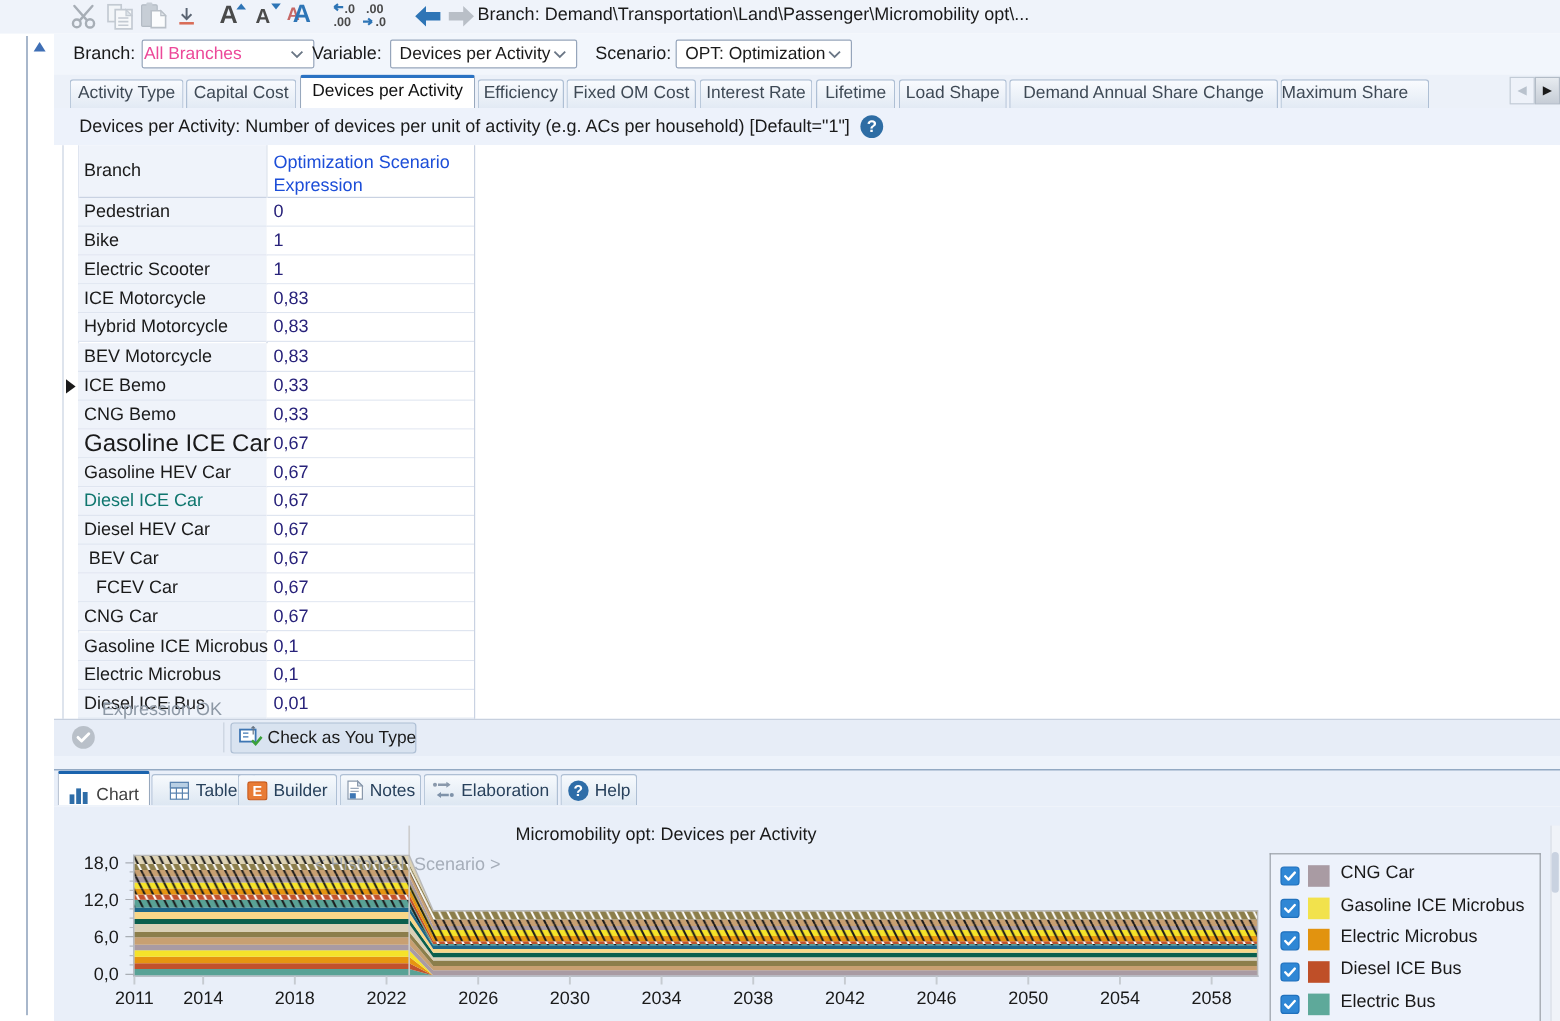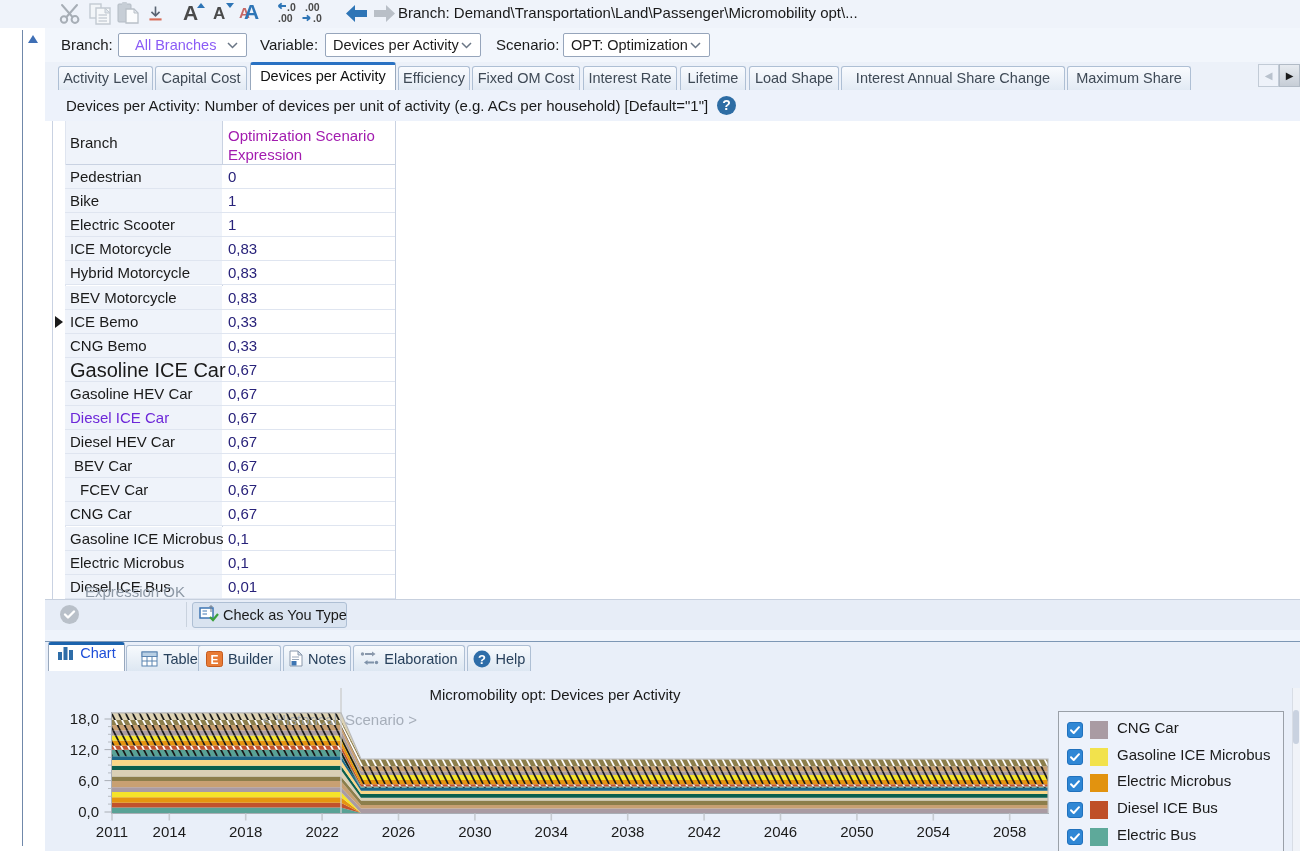--- a/index.html
+++ b/index.html
@@ -59,54 +59,54 @@
 </svg>
 <svg style="position:absolute;left:344px;top:4px" width="25" height="19" viewBox="0 0 25 19">
  <path d="M11 1L2 9.5 11 18v-5h12V6H11z" fill="#2e75b6"></path>
 </svg>
 <svg style="position:absolute;left:372px;top:4px" width="25" height="19" viewBox="0 0 25 19">
  <path d="M14 1l9 8.5L14 18v-5H2V6h12z" fill="#b9bfc7"></path>
 </svg>
 <div style="position:absolute;left:398px;top:4px;font-size:15px;color:#1a1a1a;white-space:nowrap">Branch: Demand\Transportation\Land\Passenger\Micromobility opt\...</div>
 
 <div style="position:absolute;left:61px;top:36px;font-size:15px;color:#1a1a1a">Branch:</div>
-<div style="position:absolute;left:118px;top:33px;width:129px;height:24px;background:#fff;border:1px solid #96a5bb;border-radius:2px;box-sizing:border-box;font-size:14.5px;color:#8b5cf6;line-height:22px;padding-left:16px">All Branches<svg style="position:absolute;right:8px;top:8px" width="11" height="7" viewBox="0 0 11 7">
+<div style="position:absolute;left:118px;top:33px;width:144px;height:24px;background:#fff;border:1px solid #96a5bb;border-radius:2px;box-sizing:border-box;font-size:14.5px;color:#ec4899;line-height:22px;padding-left:1px">All Branches<svg style="position:absolute;right:8px;top:8px" width="11" height="7" viewBox="0 0 11 7">
       <path d="M1 1l4.5 4.5L10 1" stroke="#6a7685" stroke-width="1.5" fill="none"></path>
     </svg></div>
 <div style="position:absolute;left:260px;top:36px;font-size:15px;color:#1a1a1a">Variable:</div>
 <div style="position:absolute;left:325px;top:33px;width:156px;height:24px;background:#fff;border:1px solid #96a5bb;border-radius:2px;box-sizing:border-box;font-size:14.5px;color:#1a1a1a;line-height:22px;padding-left:7px">Devices per Activity<svg style="position:absolute;right:8px;top:8px" width="11" height="7" viewBox="0 0 11 7">
       <path d="M1 1l4.5 4.5L10 1" stroke="#6a7685" stroke-width="1.5" fill="none"></path>
     </svg></div>
 <div style="position:absolute;left:496px;top:36px;font-size:15px;color:#1a1a1a">Scenario:</div>
 <div style="position:absolute;left:563px;top:33px;width:147px;height:24px;background:#fff;border:1px solid #96a5bb;border-radius:2px;box-sizing:border-box;font-size:14.5px;color:#1a1a1a;line-height:22px;padding-left:7px">OPT: Optimization<svg style="position:absolute;right:8px;top:8px" width="11" height="7" viewBox="0 0 11 7">
       <path d="M1 1l4.5 4.5L10 1" stroke="#6a7685" stroke-width="1.5" fill="none"></path>
     </svg></div>
-<div style="position:absolute;left:58px;top:66px;width:95px;height:24px;background:linear-gradient(#f9fbfe,#e2eaf4);border:1px solid #aebfd4;border-bottom:none;border-radius:3px 3px 0 0;box-sizing:border-box;text-align:center;line-height:22px;font-size:14.5px;color:#3f4a56;z-index:2">Activity Level</div>
+<div style="position:absolute;left:58px;top:66px;width:95px;height:24px;background:linear-gradient(#f9fbfe,#e2eaf4);border:1px solid #aebfd4;border-bottom:none;border-radius:3px 3px 0 0;box-sizing:border-box;text-align:center;line-height:22px;font-size:14.5px;color:#3f4a56;z-index:2">Activity Type</div>
 <div style="position:absolute;left:155px;top:66px;width:92px;height:24px;background:linear-gradient(#f9fbfe,#e2eaf4);border:1px solid #aebfd4;border-bottom:none;border-radius:3px 3px 0 0;box-sizing:border-box;text-align:center;line-height:22px;font-size:14.5px;color:#3f4a56;z-index:2">Capital Cost</div>
 <div style="position:absolute;left:250px;top:62px;width:146px;height:28px;background:#fff;border:1px solid #98a8bd;border-bottom:none;border-top:3px solid #2a72c3;border-radius:3px 3px 0 0;box-sizing:border-box;z-index:3;text-align:center;line-height:23px;font-size:14.5px;color:#111">Devices per Activity</div>
 <div style="position:absolute;left:398px;top:66px;width:72px;height:24px;background:linear-gradient(#f9fbfe,#e2eaf4);border:1px solid #aebfd4;border-bottom:none;border-radius:3px 3px 0 0;box-sizing:border-box;text-align:center;line-height:22px;font-size:14.5px;color:#3f4a56;z-index:2">Efficiency</div>
 <div style="position:absolute;left:472px;top:66px;width:108px;height:24px;background:linear-gradient(#f9fbfe,#e2eaf4);border:1px solid #aebfd4;border-bottom:none;border-radius:3px 3px 0 0;box-sizing:border-box;text-align:center;line-height:22px;font-size:14.5px;color:#3f4a56;z-index:2">Fixed OM Cost</div>
 <div style="position:absolute;left:583px;top:66px;width:94px;height:24px;background:linear-gradient(#f9fbfe,#e2eaf4);border:1px solid #aebfd4;border-bottom:none;border-radius:3px 3px 0 0;box-sizing:border-box;text-align:center;line-height:22px;font-size:14.5px;color:#3f4a56;z-index:2">Interest Rate</div>
 <div style="position:absolute;left:680px;top:66px;width:66px;height:24px;background:linear-gradient(#f9fbfe,#e2eaf4);border:1px solid #aebfd4;border-bottom:none;border-radius:3px 3px 0 0;box-sizing:border-box;text-align:center;line-height:22px;font-size:14.5px;color:#3f4a56;z-index:2">Lifetime</div>
 <div style="position:absolute;left:749px;top:66px;width:90px;height:24px;background:linear-gradient(#f9fbfe,#e2eaf4);border:1px solid #aebfd4;border-bottom:none;border-radius:3px 3px 0 0;box-sizing:border-box;text-align:center;line-height:22px;font-size:14.5px;color:#3f4a56;z-index:2">Load Shape</div>
-<div style="position:absolute;left:841px;top:66px;width:224px;height:24px;background:linear-gradient(#f9fbfe,#e2eaf4);border:1px solid #aebfd4;border-bottom:none;border-radius:3px 3px 0 0;box-sizing:border-box;text-align:center;line-height:22px;font-size:14.5px;color:#3f4a56;z-index:2">Interest Annual Share Change</div>
-<div style="position:absolute;left:1067px;top:66px;width:124px;height:24px;background:linear-gradient(#f9fbfe,#e2eaf4);border:1px solid #aebfd4;border-bottom:none;border-radius:3px 3px 0 0;box-sizing:border-box;text-align:center;line-height:22px;font-size:14.5px;color:#3f4a56;z-index:2">Maximum Share</div>
+<div style="position:absolute;left:841px;top:66px;width:224px;height:24px;background:linear-gradient(#f9fbfe,#e2eaf4);border:1px solid #aebfd4;border-bottom:none;border-radius:3px 3px 0 0;box-sizing:border-box;text-align:center;line-height:22px;font-size:14.5px;color:#3f4a56;z-index:2">Demand Annual Share Change</div>
+<div style="position:absolute;left:1067px;top:66px;width:124px;height:24px;background:linear-gradient(#f9fbfe,#e2eaf4);border:1px solid #aebfd4;border-bottom:none;border-radius:3px 3px 0 0;box-sizing:border-box;line-height:22px;font-size:14.5px;color:#3f4a56;z-index:2">Maximum Share</div>
 <div style="position:absolute;left:1258px;top:64px;width:21px;height:23px;background:#eef2f9;border:1px solid #c2cbd6;box-sizing:border-box;text-align:center;line-height:21px;color:#b9c2cd;font-size:10px">◀</div>
 <div style="position:absolute;left:1279px;top:64px;width:21px;height:23px;background:linear-gradient(#e7ebf0,#c6cdd6);border:1px solid #b2bbc6;box-sizing:border-box;text-align:center;line-height:21px;color:#1a1a1a;font-size:10px">▶</div>
 <div style="position:absolute;left:66px;top:97px;font-size:15px;color:#1a1a1a;white-space:nowrap">Devices per Activity: Number of devices per unit of activity (e.g. ACs per household) [Default="1"]</div>
 <div style="position:absolute;left:717px;top:96px;width:19px;height:19px;border-radius:50%;background:#2e6da4;color:#fff;font-size:14px;font-weight:bold;text-align:center;line-height:19px">?</div>
 
 <div style="position:absolute;left:52px;top:121px;width:1px;height:478px;background:#c9d2e2"></div>
 <div style="position:absolute;left:65px;top:121px;width:1px;height:478px;background:#dfe5f0"></div>
 <div style="position:absolute;left:222px;top:121px;width:1px;height:478px;background:#c9d2e2"></div>
 <div style="position:absolute;left:395px;top:121px;width:1px;height:478px;background:#c9d2e2"></div>
 <div style="position:absolute;left:66px;top:121px;width:156px;height:44px;background:#eff3fa;border-bottom:1px solid #c9d2e2;box-sizing:border-box"></div>
 <div style="position:absolute;left:223px;top:121px;width:172px;height:44px;background:#fff;border-bottom:1px solid #c9d2e2;box-sizing:border-box"></div>
 <div style="position:absolute;left:70px;top:134px;font-size:15px;color:#1a1a1a">Branch</div>
-<div style="position:absolute;left:228px;top:126px;font-size:15px;color:#a21caf;line-height:19px">Optimization Scenario<br>Expression</div>
+<div style="position:absolute;left:228px;top:126px;font-size:15px;color:#1d4ed8;line-height:19px">Optimization Scenario<br>Expression</div>
 <div style="position:absolute;left:65px;top:165.0px;width:157px;height:24.1px;background:#eff3fa;border-bottom:1px solid #dfe5f0;box-sizing:border-box"></div>
 <div style="position:absolute;left:222px;top:165.0px;width:173px;height:24.1px;background:#fff;border-bottom:1px solid #dfe5f0;box-sizing:border-box"></div>
 <div style="position:absolute;left:70px;top:165.0px;height:24.1px;line-height:24.1px;font-size:15px;color:#1a1a1a;white-space:nowrap">Pedestrian</div>
 <div style="position:absolute;left:228px;top:165.0px;height:24.1px;line-height:24.1px;font-size:15px;color:#28227a;white-space:nowrap">0</div>
 <div style="position:absolute;left:65px;top:189.1px;width:157px;height:24.1px;background:#eff3fa;border-bottom:1px solid #dfe5f0;box-sizing:border-box"></div>
 <div style="position:absolute;left:222px;top:189.1px;width:173px;height:24.1px;background:#fff;border-bottom:1px solid #dfe5f0;box-sizing:border-box"></div>
 <div style="position:absolute;left:70px;top:189.1px;height:24.1px;line-height:24.1px;font-size:15px;color:#1a1a1a;white-space:nowrap">Bike</div>
 <div style="position:absolute;left:228px;top:189.1px;height:24.1px;line-height:24.1px;font-size:15px;color:#28227a;white-space:nowrap">1</div>
 <div style="position:absolute;left:65px;top:213.2px;width:157px;height:24.1px;background:#eff3fa;border-bottom:1px solid #dfe5f0;box-sizing:border-box"></div>
 <div style="position:absolute;left:222px;top:213.2px;width:173px;height:24.1px;background:#fff;border-bottom:1px solid #dfe5f0;box-sizing:border-box"></div>
@@ -136,21 +136,21 @@
 <div style="position:absolute;left:65px;top:357.8px;width:157px;height:24.1px;background:#eff3fa;border-bottom:1px solid #dfe5f0;box-sizing:border-box"></div>
 <div style="position:absolute;left:222px;top:357.8px;width:173px;height:24.1px;background:#fff;border-bottom:1px solid #dfe5f0;box-sizing:border-box"></div>
 <div style="position:absolute;left:70px;top:357.8px;height:24.1px;line-height:24.1px;font-size:20px;color:#1a1a1a;white-space:nowrap">Gasoline ICE Car</div>
 <div style="position:absolute;left:228px;top:357.8px;height:24.1px;line-height:24.1px;font-size:15px;color:#28227a;white-space:nowrap">0,67</div>
 <div style="position:absolute;left:65px;top:381.9px;width:157px;height:24.1px;background:#eff3fa;border-bottom:1px solid #dfe5f0;box-sizing:border-box"></div>
 <div style="position:absolute;left:222px;top:381.9px;width:173px;height:24.1px;background:#fff;border-bottom:1px solid #dfe5f0;box-sizing:border-box"></div>
 <div style="position:absolute;left:70px;top:381.9px;height:24.1px;line-height:24.1px;font-size:15px;color:#1a1a1a;white-space:nowrap">Gasoline HEV Car</div>
 <div style="position:absolute;left:228px;top:381.9px;height:24.1px;line-height:24.1px;font-size:15px;color:#28227a;white-space:nowrap">0,67</div>
 <div style="position:absolute;left:65px;top:406.0px;width:157px;height:24.1px;background:#eff3fa;border-bottom:1px solid #dfe5f0;box-sizing:border-box"></div>
 <div style="position:absolute;left:222px;top:406.0px;width:173px;height:24.1px;background:#fff;border-bottom:1px solid #dfe5f0;box-sizing:border-box"></div>
-<div style="position:absolute;left:70px;top:406.0px;height:24.1px;line-height:24.1px;font-size:15px;color:#6d28d9;white-space:nowrap">Diesel ICE Car</div>
+<div style="position:absolute;left:70px;top:406.0px;height:24.1px;line-height:24.1px;font-size:15px;color:#0f766e;white-space:nowrap">Diesel ICE Car</div>
 <div style="position:absolute;left:228px;top:406.0px;height:24.1px;line-height:24.1px;font-size:15px;color:#28227a;white-space:nowrap">0,67</div>
 <div style="position:absolute;left:65px;top:430.1px;width:157px;height:24.1px;background:#eff3fa;border-bottom:1px solid #dfe5f0;box-sizing:border-box"></div>
 <div style="position:absolute;left:222px;top:430.1px;width:173px;height:24.1px;background:#fff;border-bottom:1px solid #dfe5f0;box-sizing:border-box"></div>
 <div style="position:absolute;left:70px;top:430.1px;height:24.1px;line-height:24.1px;font-size:15px;color:#1a1a1a;white-space:nowrap">Diesel HEV Car</div>
 <div style="position:absolute;left:228px;top:430.1px;height:24.1px;line-height:24.1px;font-size:15px;color:#28227a;white-space:nowrap">0,67</div>
 <div style="position:absolute;left:65px;top:454.2px;width:157px;height:24.1px;background:#eff3fa;border-bottom:1px solid #dfe5f0;box-sizing:border-box"></div>
 <div style="position:absolute;left:222px;top:454.2px;width:173px;height:24.1px;background:#fff;border-bottom:1px solid #dfe5f0;box-sizing:border-box"></div>
 <div style="position:absolute;left:74px;top:454.2px;height:24.1px;line-height:24.1px;font-size:15px;color:#1a1a1a;white-space:nowrap">BEV Car</div>
 <div style="position:absolute;left:228px;top:454.2px;height:24.1px;line-height:24.1px;font-size:15px;color:#28227a;white-space:nowrap">0,67</div>
 <div style="position:absolute;left:65px;top:478.3px;width:157px;height:24.1px;background:#eff3fa;border-bottom:1px solid #dfe5f0;box-sizing:border-box"></div>
@@ -181,21 +181,21 @@
 <div style="position:absolute;left:186px;top:602px;width:1px;height:25px;background:#c9d2de"></div>
 <div style="position:absolute;left:192px;top:602px;width:155px;height:26px;background:#d9e3f0;border:1px solid #aebfd4;border-radius:3px;box-sizing:border-box"></div>
 <svg style="position:absolute;left:199px;top:605px" width="20" height="20" viewBox="0 0 20 20">
     <rect x="1" y="3" width="13" height="10" fill="#fff" stroke="#3e76b3" stroke-width="1.5"></rect>
     <line x1="3.5" y1="6" x2="8" y2="6" stroke="#3e76b3"></line>
     <line x1="3.5" y1="9" x2="8" y2="9" stroke="#3e76b3"></line>
     <path d="M12 1v6M10.5 2l1.5-1.5L13.5 2" stroke="#6a7685" fill="none"></path>
     <path d="M11 12l3 3 5-6" stroke="#3ba13b" stroke-width="2.2" fill="none"></path>
   </svg>
 <div style="position:absolute;left:223px;top:607px;font-size:14.5px;color:#1a1a1a">Check as You Type</div>
-<div style="position:absolute;left:48px;top:642px;width:77px;height:29px;background:#fff;border:1px solid #98a8bd;border-bottom:none;border-top:3px solid #1b63ad;border-radius:3px 3px 0 0;box-sizing:border-box;z-index:3;font-size:14.5px;color:#1d4ed8;display:flex;align-items:flex-start;justify-content:center;gap:6px">
+<div style="position:absolute;left:48px;top:642px;width:77px;height:29px;background:#fff;border:1px solid #98a8bd;border-bottom:none;border-top:3px solid #1b63ad;border-radius:3px 3px 0 0;box-sizing:border-box;z-index:3;font-size:14.5px;color:#404040;display:flex;align-items:flex-end;justify-content:center;gap:6px">
     <svg width="17" height="16" viewBox="0 0 17 16">
       <rect x="1" y="7" width="4" height="8" fill="#2e6da8"></rect>
       <rect x="6.5" y="2" width="4" height="13" fill="#2e6da8"></rect>
       <rect x="12" y="5" width="4" height="10" fill="#2e6da8"></rect>
     </svg>
     <span>Chart</span>
   </div>
 <div style="position:absolute;left:126px;top:645px;width:87px;height:26px;background:linear-gradient(#f7fafd,#dde7f2);border:1px solid #aebfd4;border-bottom:none;border-radius:3px 3px 0 0;box-sizing:border-box;font-size:14.5px;color:#28415c;z-index:2;display:flex;align-items:center;justify-content:center;gap:5px">
     <svg width="17" height="16" viewBox="0 0 17 16">
       <rect x="1" y="1" width="15" height="14" fill="#fff" stroke="#5b84b0"></rect>

